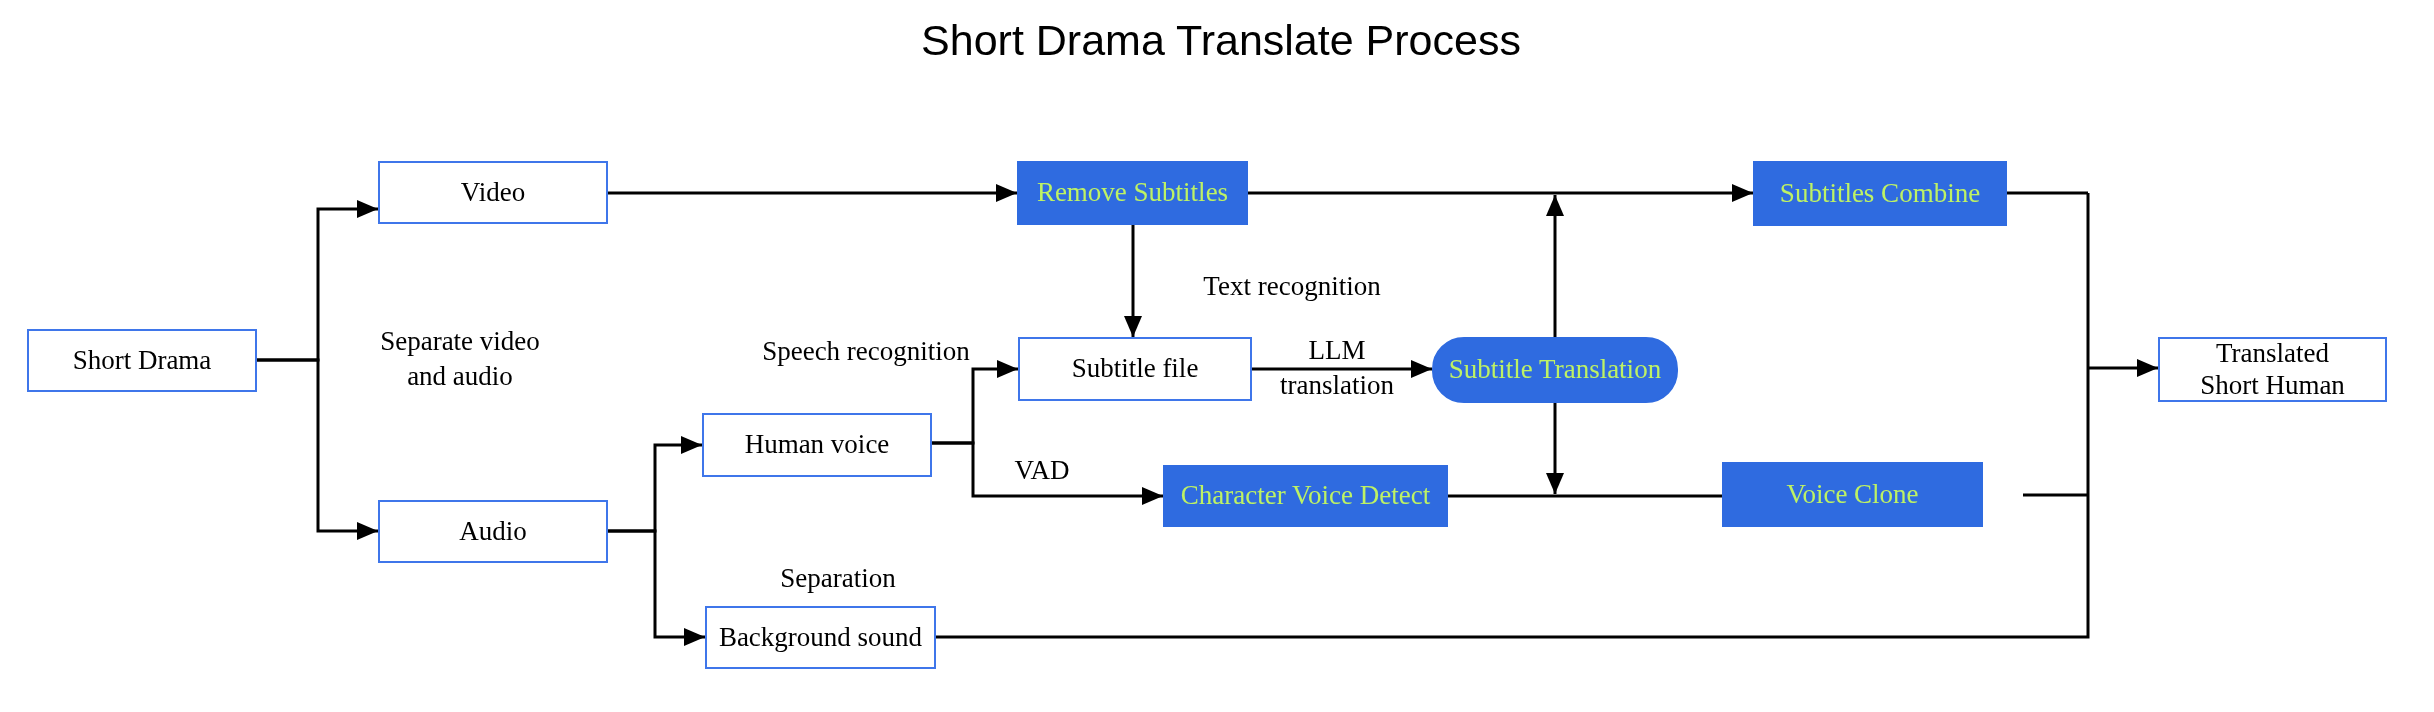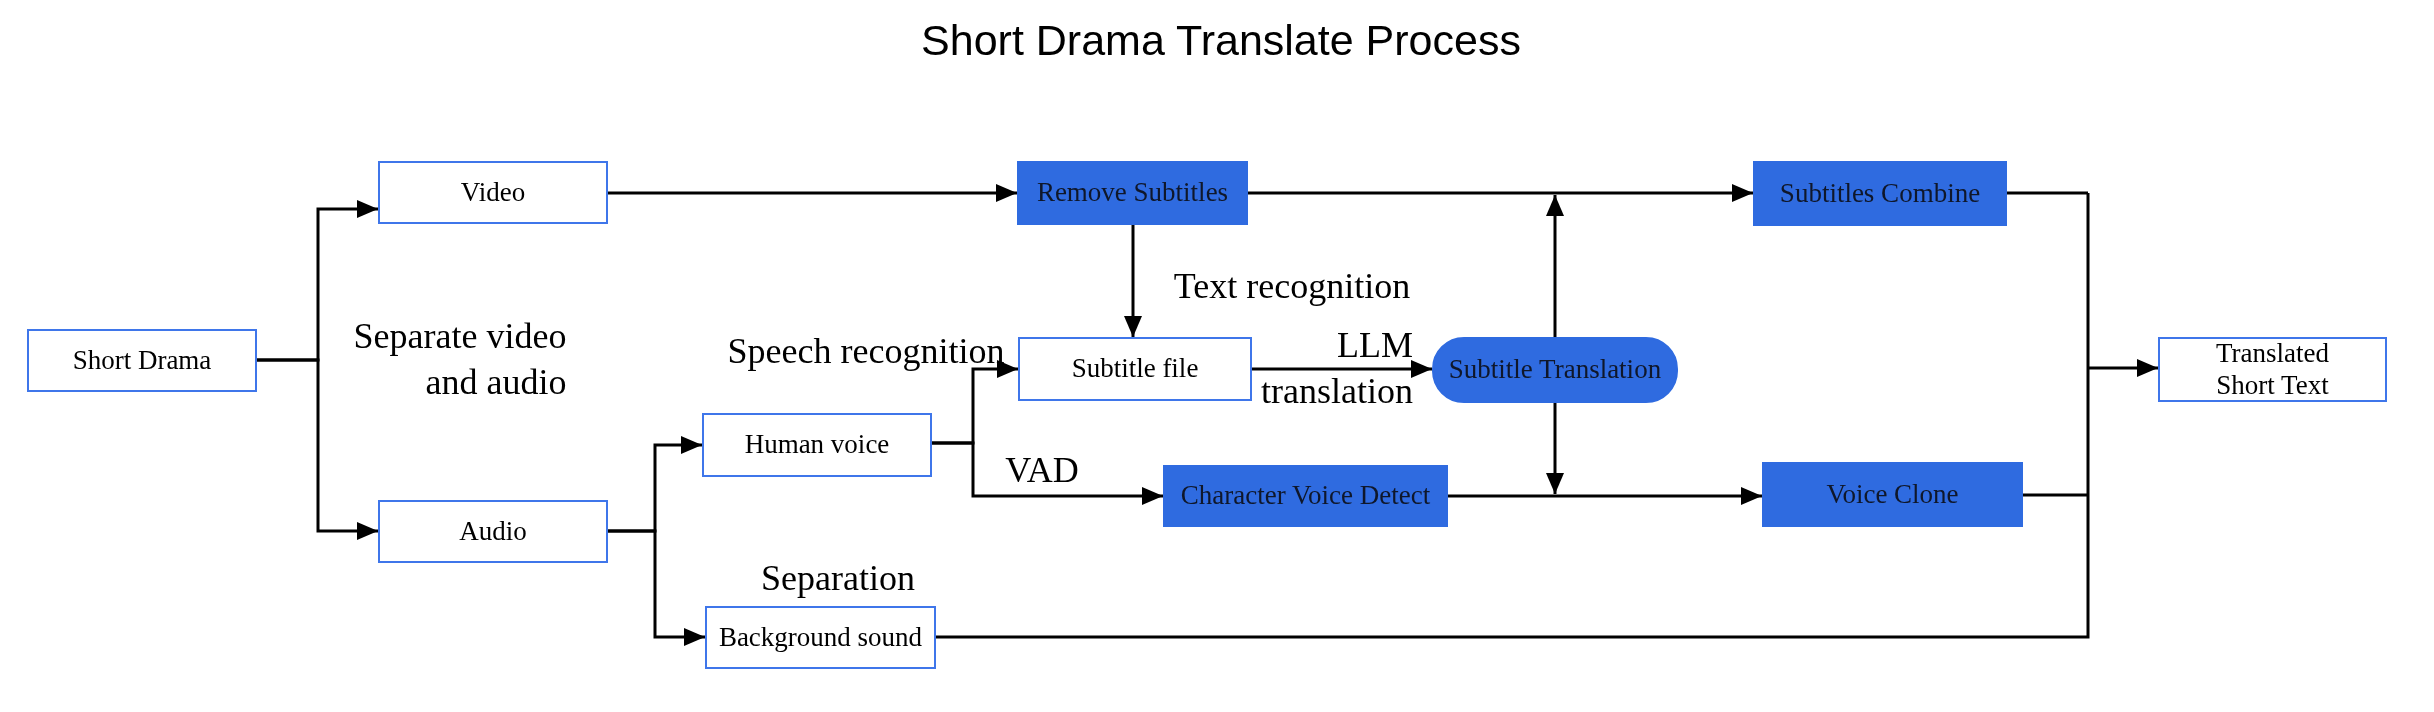--- a/index.html
+++ b/index.html
@@ -25,26 +25,26 @@
     white-space:pre-line;
   }
   .node.outline {
     background:#ffffff;
     border:2.5px solid var(--accent-border,#3f76ea);
     color:#000000;
   }
   .node.filled {
     background:var(--accent-fill,#2f6be0);
     border:2.5px solid var(--accent-fill,#2f6be0);
-    color:#0f172a;
+    color:#bef264;
   }
   .edge-label {
     position:absolute; transform:translate(-50%,-50%);
-    font-size:36px; line-height:1.28; white-space:pre-line;
-    text-align:right; color:#000000;
+    font-size:27px; line-height:1.28; white-space:pre-line;
+    text-align:center; color:#000000;
   }
 </style>
 </head>
 <body>
 
 <div id="canvas">
   <h1 id="diagram-title">Short Drama Translate Process</h1>
   <svg id="edge-layer" width="2434" height="712" viewBox="0 0 2434 712" xmlns="http://www.w3.org/2000/svg">
     <defs>
       <marker id="arrowhead" markerUnits="userSpaceOnUse" markerWidth="24" markerHeight="20" refX="21" refY="9" orient="auto">
@@ -95,26 +95,26 @@
   </div>
     <div class="node filled" style="left: 1432px; top: 337px; width: 246px; height: 66px; border-radius: 32px;">
     <span class="node-label">Subtitle Translation</span>
   </div>
     <div class="node filled" style="left: 1163px; top: 465px; width: 285px; height: 62px;">
     <span class="node-label">Character Voice Detect</span>
   </div>
     <div class="node filled" style="left: 1753px; top: 161px; width: 254px; height: 65px;">
     <span class="node-label">Subtitles Combine</span>
   </div>
-    <div class="node filled" style="left: 1762px; top: 462px; width: 261px; height: 65px;">
+    <div class="node filled" style="left: 1722px; top: 462px; width: 261px; height: 65px;">
     <span class="node-label">Voice Clone</span>
   </div>
     <div class="node outline" style="left: 2158px; top: 337px; width: 229px; height: 65px;">
     <span class="node-label">Translated
-Short Text</span>
+Short Human</span>
   </div>
     <div class="edge-label" style="left: 460px; top: 359px;">Separate video
 and audio</div>
     <div class="edge-label" style="left: 866px; top: 351px;">Speech recognition</div>
     <div class="edge-label" style="left: 1292px; top: 286px;">Text recognition</div>
     <div class="edge-label" style="left: 1337px; top: 368px;">LLM
 translation</div>
     <div class="edge-label" style="left: 1042px; top: 470px;">VAD</div>
     <div class="edge-label" style="left: 838px; top: 543px; margin-top: 35px;">Separation</div>
   </div>

